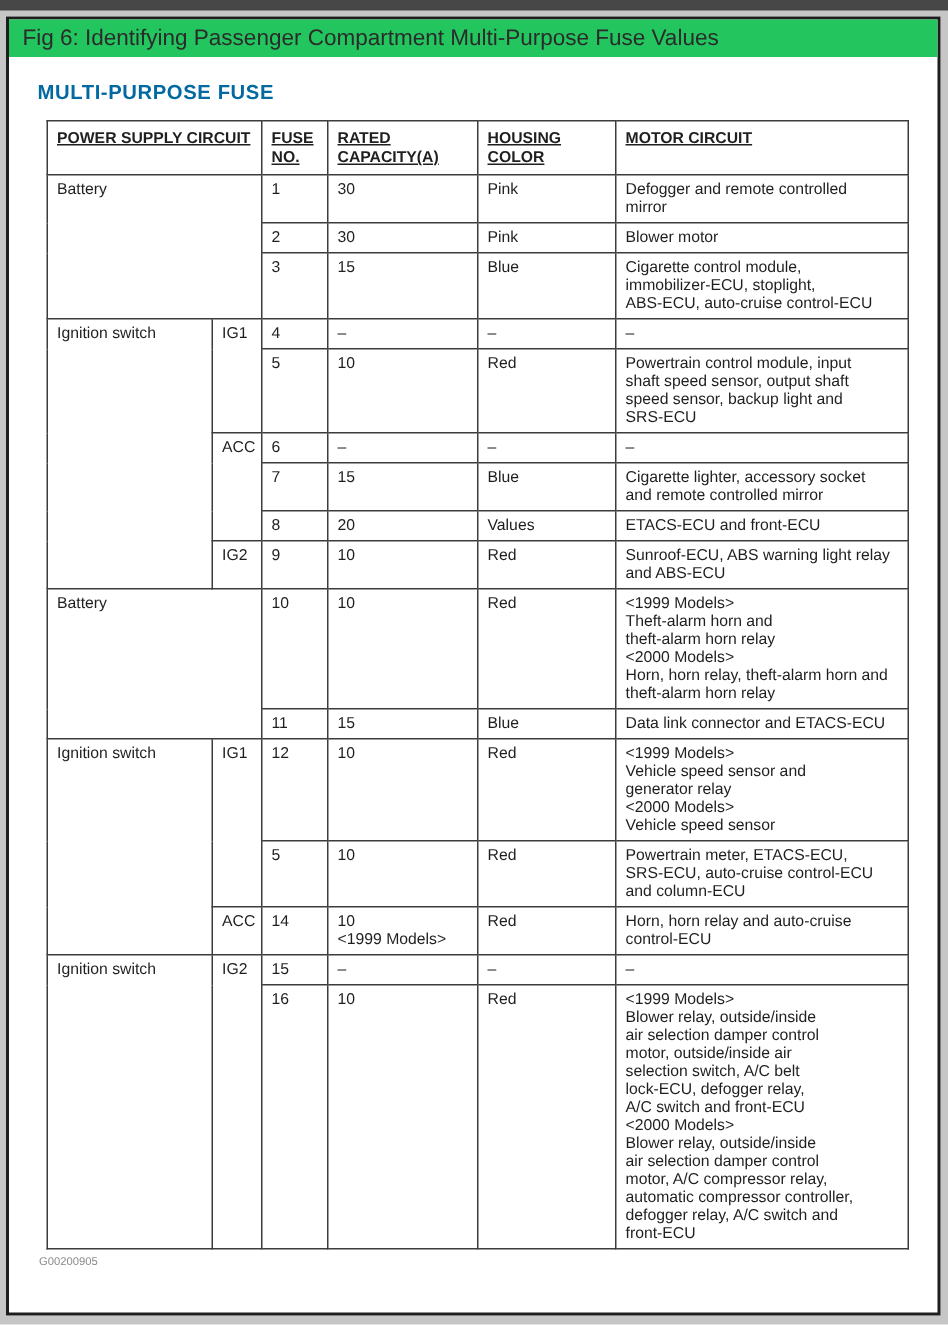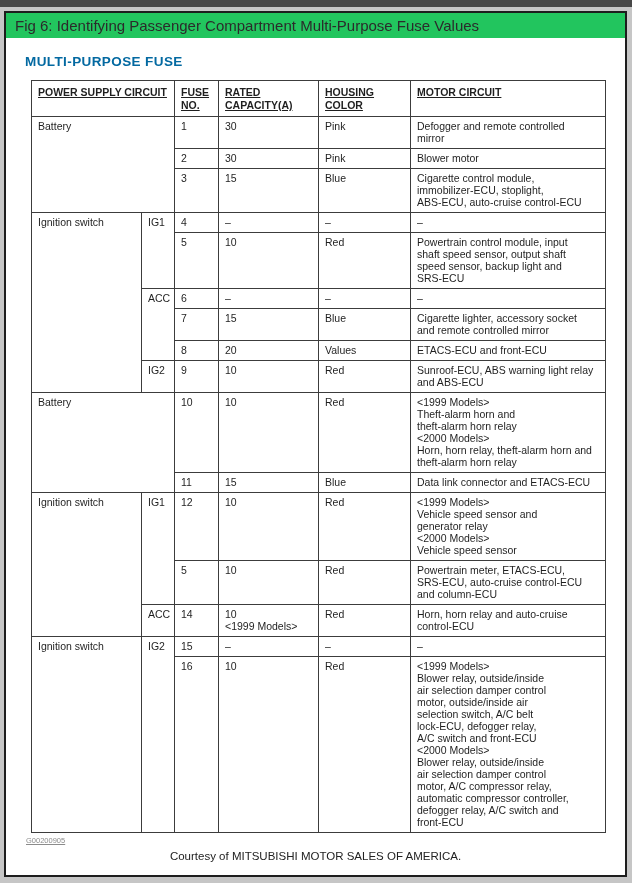--- a/index.html
+++ b/index.html
@@ -63,21 +63,20 @@
   table.fuse-table td {
     font-size: 10.5px;
     font-weight: normal;
     line-height: 12px;
     padding: 3px 3px 4px 6px;
   }
   .fig-code {
     font-size: 7.5px;
     color: #8b8b8b;
     margin: 3px 0 0 1px;
-    text-decoration: underline;
   }
   .footer {
     position: absolute;
     left: 0; right: 0; bottom: 13px;
     text-align: center;
     font-size: 11.5px;
     color: #222222;
   }
 </style>
 </head>
@@ -256,14 +255,13 @@
 automatic compressor controller,
 defogger relay, A/C switch and
 front-ECU</td>
           </tr>
         </tbody>
     </table>
 
     <div class="fig-code">G00200905</div>
   </div>
 
-  <div class="footer">Courtesy of MITSUBISHI MOTOR SALES OF AMERICA.</div>
 </div>
 
 </body></html>

